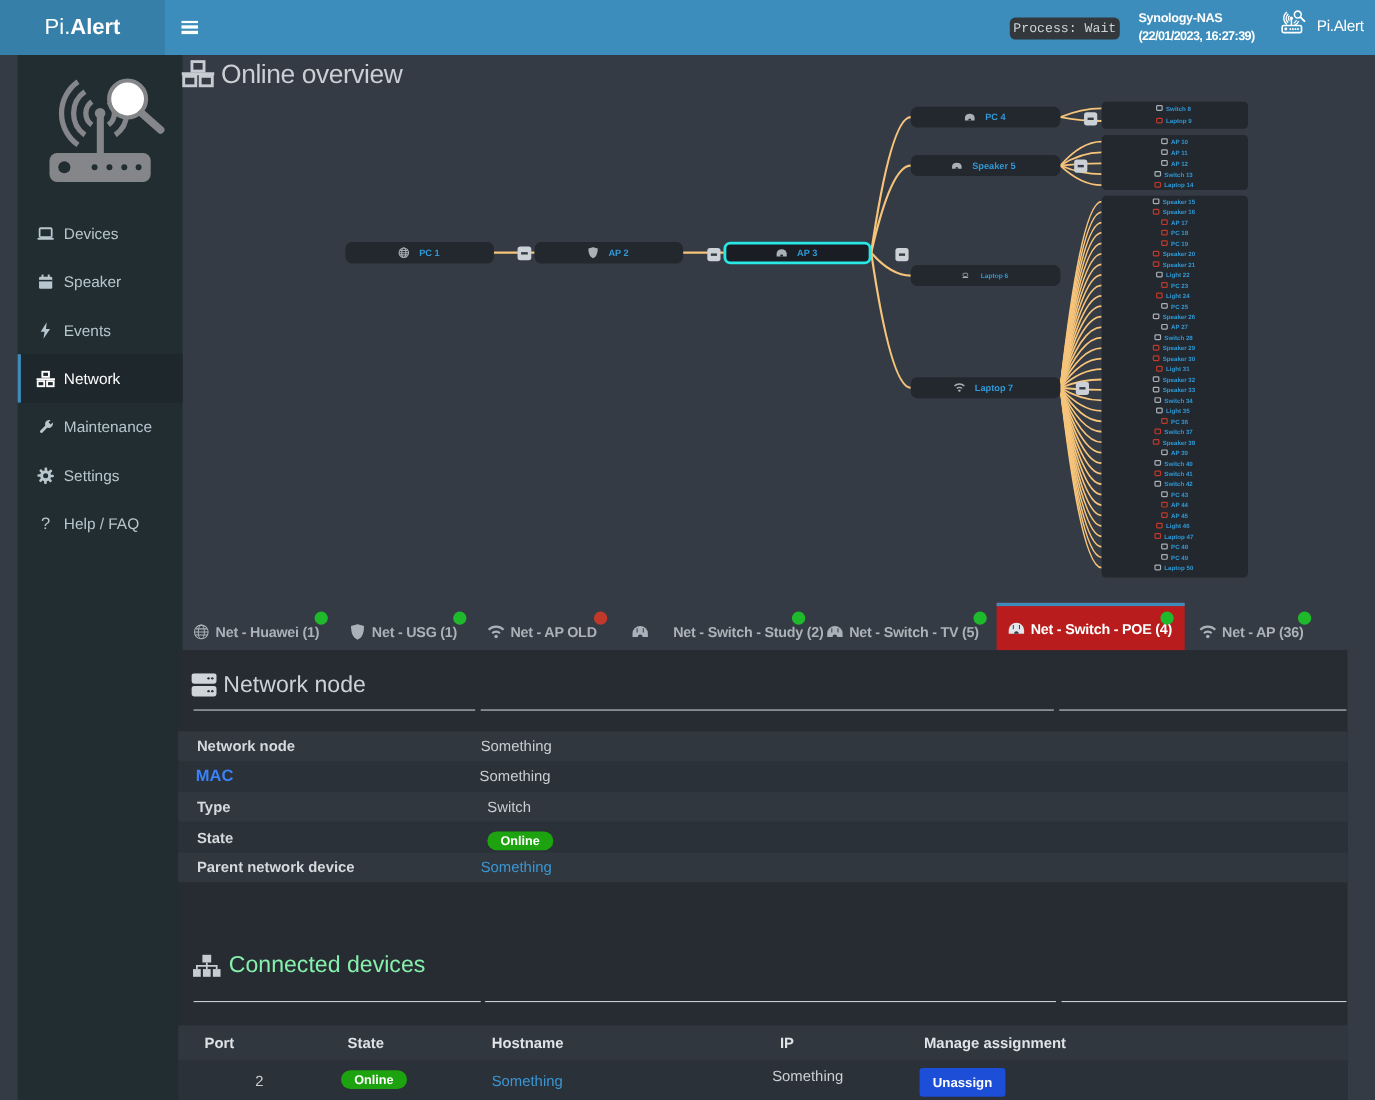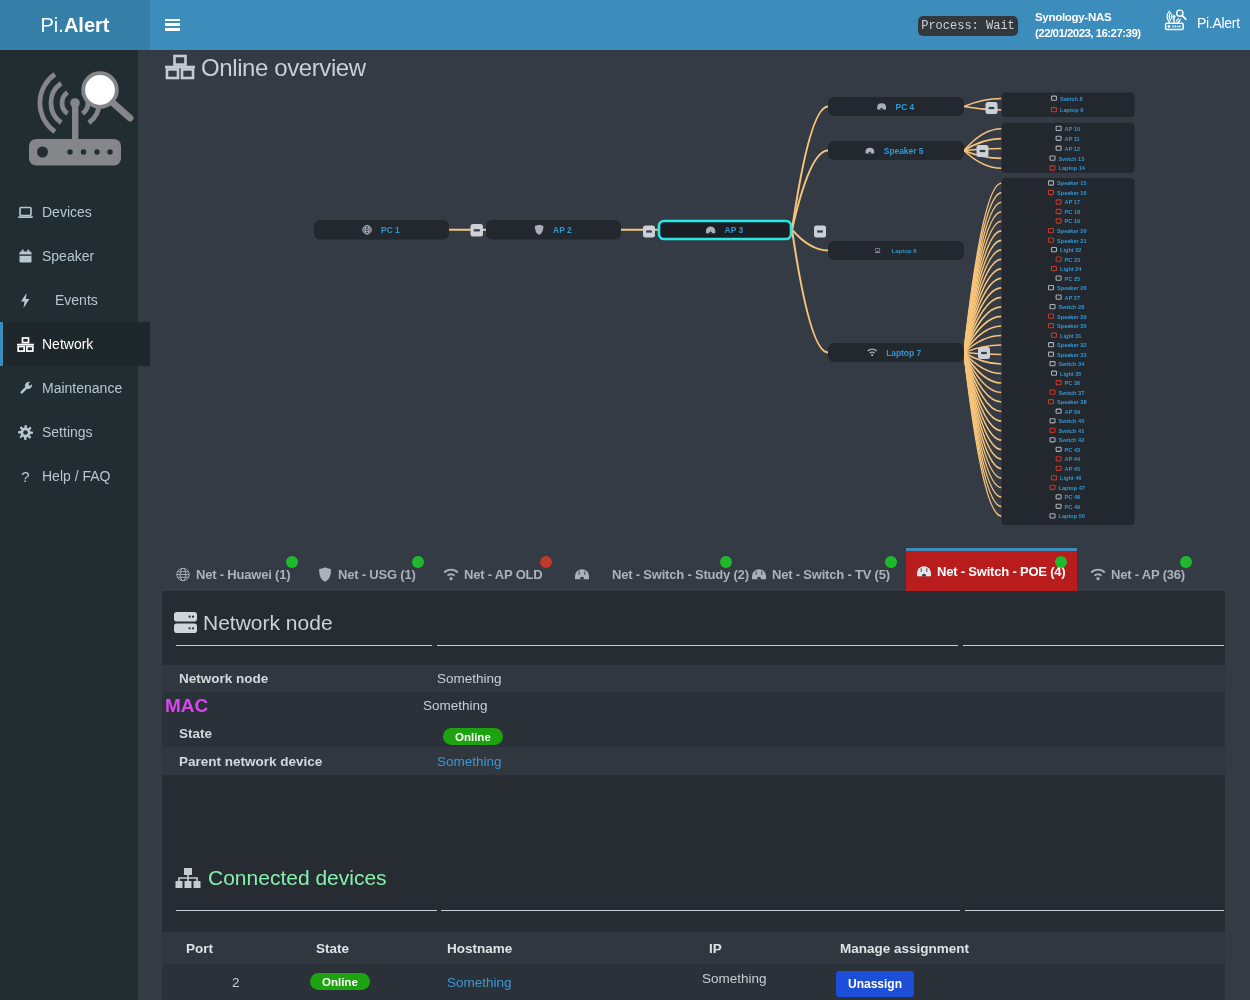--- a/index.html
+++ b/index.html
@@ -28,21 +28,21 @@
     <circle cx="5.9" cy="18.4" r="1.3" fill="#fff"></circle>
     <rect x="9.3" y="17.6" width="1.5" height="1.7" fill="#fff"></rect>
     <rect x="11.6" y="17.6" width="1.5" height="1.7" fill="#fff"></rect>
     <rect x="13.9" y="17.6" width="1.5" height="1.7" fill="#fff"></rect>
     <rect x="16.2" y="17.6" width="1.5" height="1.7" fill="#fff"></rect>
     <circle cx="16.8" cy="5.2" r="3.1" fill="none" stroke="#fff" stroke-width="1.4"></circle>
     <path d="M19.2,7.6 L22.8,11.2" stroke="#fff" stroke-width="1.8" stroke-linecap="round"></path>
   </svg>
 <div class="abs" style="left:1197px;top:15px;color:#fff;font-size:14px;letter-spacing:-0.3px">Pi.Alert</div>
 
-<div class="abs" style="left:0;top:50px;width:138px;height:950px;background:#222d32">
+<div class="abs" style="left:16px;top:50px;width:150px;height:950px;background:#222d32">
 <svg width="150" height="120" viewBox="0 0 150 120" style="position:absolute;left:0;top:0">
       <path d="M67.5,63.6 A13,13 0 0 1 67.5,42.4" fill="none" stroke="#84868a" stroke-width="4.8"></path>
       <path d="M61.2,72.7 A24,24 0 0 1 61.2,33.3" fill="none" stroke="#84868a" stroke-width="4.8"></path>
       <path d="M54.9,81.7 A35,35 0 0 1 54.9,24.3" fill="none" stroke="#84868a" stroke-width="4.8"></path>
       <path d="M82.5,42.4 A13,13 0 0 1 82.5,63.6" fill="none" stroke="#84868a" stroke-width="4.8"></path>
       <path d="M88.8,33.3 A24,24 0 0 1 88.8,72.7" fill="none" stroke="#84868a" stroke-width="4.8"></path>
       <circle cx="75" cy="53" r="4.8" fill="#84868a"></circle>
       <rect x="72" y="53" width="6.4" height="37" fill="#84868a"></rect>
       <rect x="29" y="89" width="92" height="26.5" rx="7" fill="#84868a"></rect>
       <circle cx="42.5" cy="102" r="5.5" fill="#222d32"></circle>
@@ -63,21 +63,21 @@
       </div>
   <div style="display:flex;align-items:center;gap:8px;height:44px;padding-left:17px">
         <svg width="17" height="17" viewBox="0 0 17 17" style="flex:none">
           <rect x="2.5" y="3.5" width="12" height="11" rx="1.2" fill="#b8c7ce"></rect>
           <rect x="4.8" y="1.6" width="1.8" height="3.2" fill="#b8c7ce"></rect>
           <rect x="10.4" y="1.6" width="1.8" height="3.2" fill="#b8c7ce"></rect>
           <rect x="2.5" y="6.4" width="12" height="1.4" fill="#222d32"></rect>
         </svg>
         <span>Speaker</span>
       </div>
-  <div style="display:flex;align-items:center;gap:21px;height:44px;padding-left:17px">
+  <div style="display:flex;align-items:center;gap:8px;height:44px;padding-left:17px">
         <svg width="17" height="17" viewBox="0 0 17 17" style="flex:none">
           <path d="M9.5,1 L4,9.5 H7.5 L6.5,16 L12.5,7 H8.8 Z" fill="#b8c7ce"></path>
         </svg>
         <span>Events</span>
       </div>
   <div style="display:flex;align-items:center;gap:8px;height:44px;padding-left:14px;background:#1e282c;border-left:3px solid #3c8dbc;color:#fff;font-weight:normal">
         <svg width="17" height="17" viewBox="0 0 17 17" style="flex:none">
           <g fill="none" stroke="#fff" stroke-width="1.7">
             <rect x="5.5" y="2" width="6" height="4.6"></rect>
             <rect x="1.2" y="10.5" width="6" height="4.6"></rect>
@@ -406,22 +406,26 @@
 <div class="abs" style="left:176px;top:645px;width:256px;height:1px;background:#c5cdd4"></div>
 <div class="abs" style="left:437px;top:645px;width:521px;height:1px;background:#c5cdd4"></div>
 <div class="abs" style="left:963px;top:645px;width:261px;height:1px;background:#c5cdd4"></div>
 
 <div class="abs" style="left:162px;top:664.5px;width:1063px;background:#2b3138">
   <div style="height:27.6px;background:#31373f;display:flex;align-items:center">
       <span style="margin-left:17px;width:258px;font-weight:bold;font-size:13.5px;color:#d4d9dd">Network node</span>
       <span style="font-size:13.5px;color:#c9ced3">Something</span>
     </div>
   <div style="height:27.6px;display:flex;align-items:center">
-      <span style="margin-left:3px;width:258px;font-weight:bold;font-size:19px;color:#d946ef">MAC</span>
+      <span style="margin-left:16px;width:258px;font-weight:bold;font-size:15px;color:#3b82f6">MAC</span>
       <span style="font-size:13.5px;color:#c9ced3">Something</span>
+    </div>
+  <div style="height:27.6px;background:#31373f;display:flex;align-items:center">
+      <span style="margin-left:17px;width:258px;font-weight:bold;font-size:13.5px;color:#d4d9dd">Type</span>
+      <span style="font-size:13.5px;color:#c9ced3;margin-left:6px">Switch</span>
     </div>
   <div style="height:27.6px;display:flex;align-items:center">
       <span style="margin-left:17px;width:258px;font-weight:bold;font-size:13.5px;color:#d4d9dd">State</span>
       <span style="background:#1da30f;color:#fff;font-size:11.5px;font-weight:bold;border-radius:9px;padding:2.5px 12px;margin-left:6px;margin-top:7px">Online</span>
     </div>
   <div style="height:27.6px;background:#31373f;display:flex;align-items:center">
       <span style="margin-left:17px;width:258px;font-weight:bold;font-size:13.5px;color:#d4d9dd">Parent network device</span>
       <span style="font-size:13.5px;color:#3a97d4">Something</span>
     </div>
 </div>

